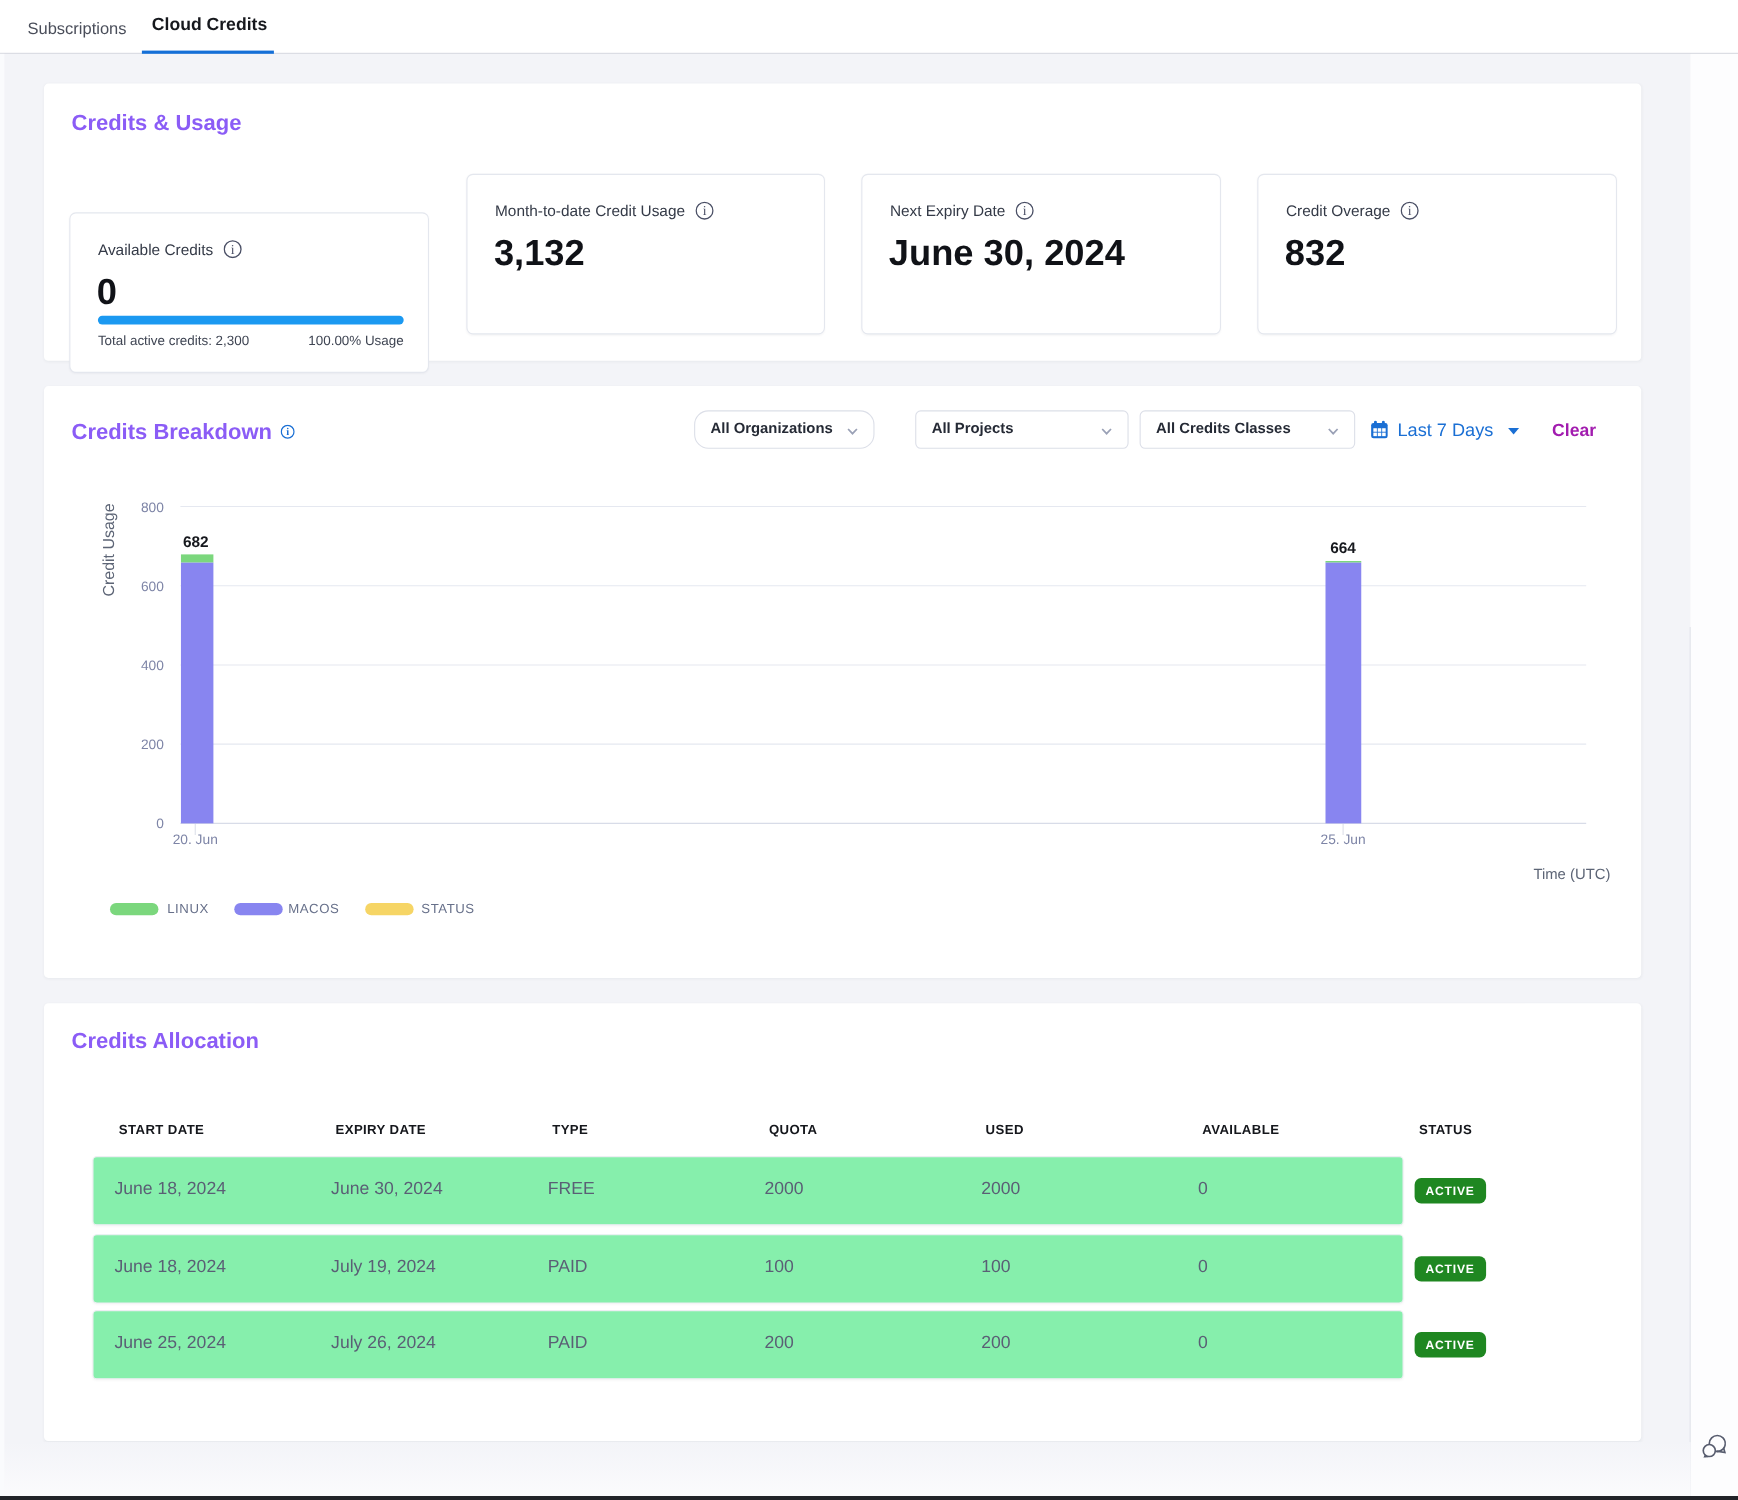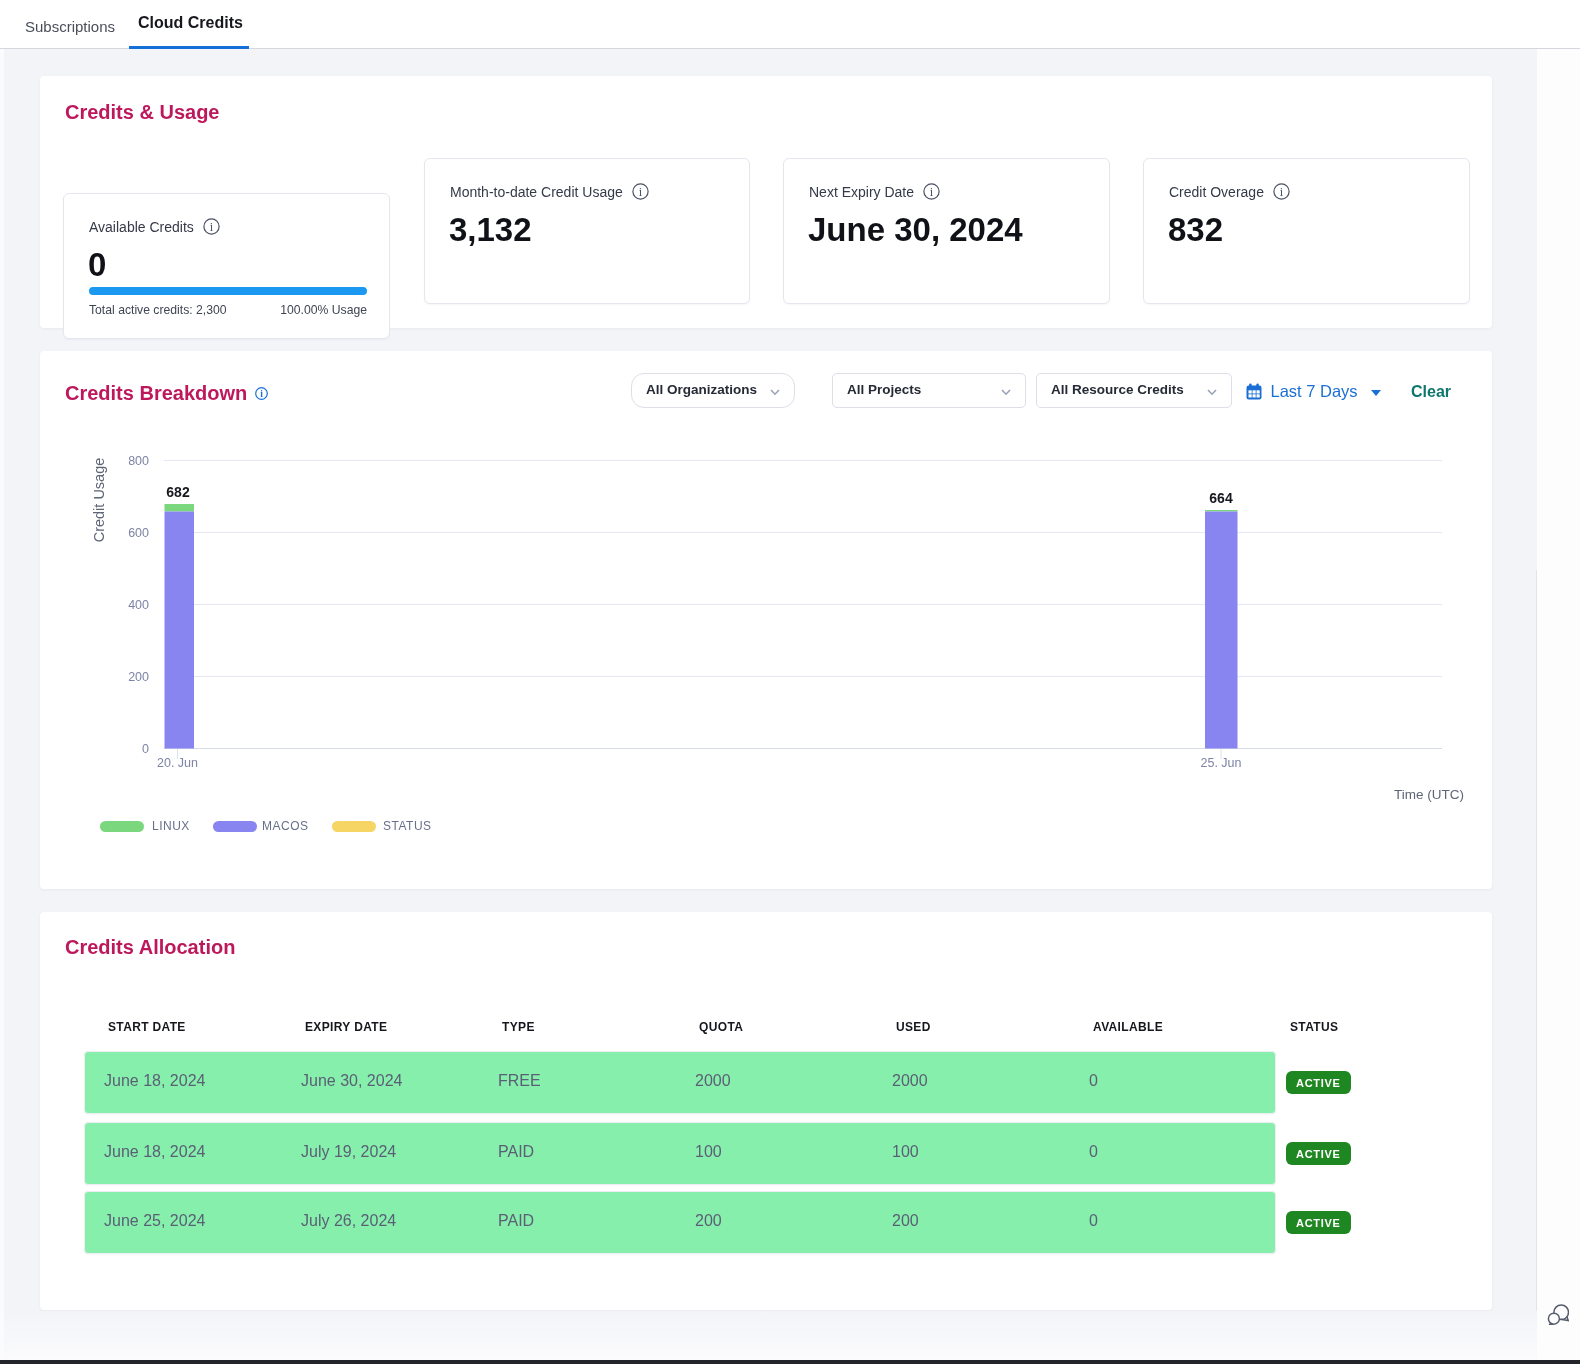--- a/index.html
+++ b/index.html
@@ -1,21 +1,21 @@
 <!DOCTYPE html>
 <html><head>
 <meta charset="utf-8">
 <style>
   * { margin:0; padding:0; box-sizing:border-box; }
   html,body { width:1580px; height:1364px; background:#fff; font-family:"Liberation Sans", sans-serif; }
   .abs { position:absolute; }
   #page { position:relative; width:1580px; height:1364px; overflow:hidden; background:#fff; }
   #main { position:absolute; left:0; top:49px; width:1537px; height:1315px; background:#f3f4f8; }
   .panel { position:absolute; background:#fff; border-radius:4px; box-shadow:0 1px 3px rgba(25,30,45,0.05); }
-  .ptitle { position:absolute; font-size:20px; font-weight:bold; color:#be185d; letter-spacing:0; }
+  .ptitle { position:absolute; font-size:20px; font-weight:bold; color:#8b5cf6; letter-spacing:0; }
   .card { position:absolute; width:327px; height:146px; background:#fff; border:1px solid #e4e7ee; border-radius:6px; box-shadow:0 1px 2px rgba(25,30,45,0.04); }
   .clabel { position:absolute; left:25px; top:24px; font-size:14px; color:#343a47; }
   .cbig { position:absolute; left:24px; top:52px; font-size:33px; font-weight:bold; color:#101217; letter-spacing:0; }
   .sel { position:absolute; height:35px; background:#fff; border:1px solid #dcdfe8; border-radius:5px; }
   .sel span { position:absolute; left:14px; top:8px; font-size:13.5px; font-weight:bold; color:#252a35; }
   .badge { display:inline-block; background:#1f8721; color:#fff; font-size:11px; font-weight:bold; letter-spacing:0.7px; padding:6px 10px 5px; border-radius:6px; }
   .hdr { position:absolute; top:0; font-size:12px; font-weight:bold; letter-spacing:0.35px; color:#15171c; }
   .row { position:absolute; left:44px; width:1192px; height:63px; background:#86efac; border:1px solid #edeef3; border-radius:4px; box-shadow:0 1px 2px rgba(25,30,45,0.03); }
   .cell { position:absolute; top:20px; font-size:16px; color:#5a5f75; }
 </style>
@@ -83,21 +83,21 @@
           <path d="M1 1 L5 5.2 L9 1" fill="none" stroke="#9aa1b6" stroke-width="1.6"></path>
         </svg>
       </div>
     <div class="sel" style="left:792px;top:22px;width:194px;">
         <span>All Projects</span>
         <svg width="10" height="7" viewBox="0 0 10 7" style="position:absolute;right:14px;top:15px;">
           <path d="M1 1 L5 5.2 L9 1" fill="none" stroke="#9aa1b6" stroke-width="1.6"></path>
         </svg>
       </div>
     <div class="sel" style="left:996px;top:22px;width:196px;">
-        <span>All Resource Credits</span>
+        <span>All Credits Classes</span>
         <svg width="10" height="7" viewBox="0 0 10 7" style="position:absolute;right:14px;top:15px;">
           <path d="M1 1 L5 5.2 L9 1" fill="none" stroke="#9aa1b6" stroke-width="1.6"></path>
         </svg>
       </div>
 
     <div class="abs" style="left:1206px;top:31px;width:160px;">
       <svg width="16" height="17" viewBox="0 0 16 17" style="vertical-align:-3px;">
           <rect x="0.5" y="2.5" width="15" height="14" rx="2.2" fill="#1a6fd4"></rect>
           <rect x="3.1" y="0.4" width="2.6" height="4.2" rx="1.3" fill="#1a6fd4"></rect>
           <rect x="10.3" y="0.4" width="2.6" height="4.2" rx="1.3" fill="#1a6fd4"></rect>
@@ -106,21 +106,21 @@
             <rect x="6.5" y="7.3" width="3.2" height="3.2"></rect>
             <rect x="10.5" y="7.3" width="3.2" height="3.2"></rect>
             <rect x="2.5" y="11.3" width="3.2" height="3.2"></rect>
             <rect x="6.5" y="11.3" width="3.2" height="3.2"></rect>
             <rect x="10.5" y="11.3" width="3.2" height="3.2"></rect>
           </g>
         </svg>
       <span style="font-size:16.5px;color:#1a6fd4;margin-left:4px;">Last 7 Days</span>
       <span style="display:inline-block;width:0;height:0;border-left:5.5px solid transparent;border-right:5.5px solid transparent;border-top:6.5px solid #1a6fd4;margin-left:9px;margin-bottom:1px;"></span>
     </div>
-    <div class="abs" style="left:1371px;top:32px;font-size:16px;font-weight:bold;color:#0f766e;">Clear</div>
+    <div class="abs" style="left:1371px;top:32px;font-size:16px;font-weight:bold;color:#a21caf;">Clear</div>
 
     <svg class="abs" style="left:0;top:99px;" width="1452" height="360" viewBox="0 0 1452 360">
       <g stroke="#e5e8f0" stroke-width="1">
         <line x1="124" y1="10.5" x2="1402" y2="10.5"></line>
         <line x1="124" y1="82.5" x2="1402" y2="82.5"></line>
         <line x1="124" y1="154.5" x2="1402" y2="154.5"></line>
         <line x1="124" y1="226.5" x2="1402" y2="226.5"></line>
       </g>
       <line x1="124" y1="298.5" x2="1402" y2="298.5" stroke="#d8dce8" stroke-width="1"></line>
       <line x1="137.5" y1="299" x2="137.5" y2="309" stroke="#dde1ea" stroke-width="1"></line>

